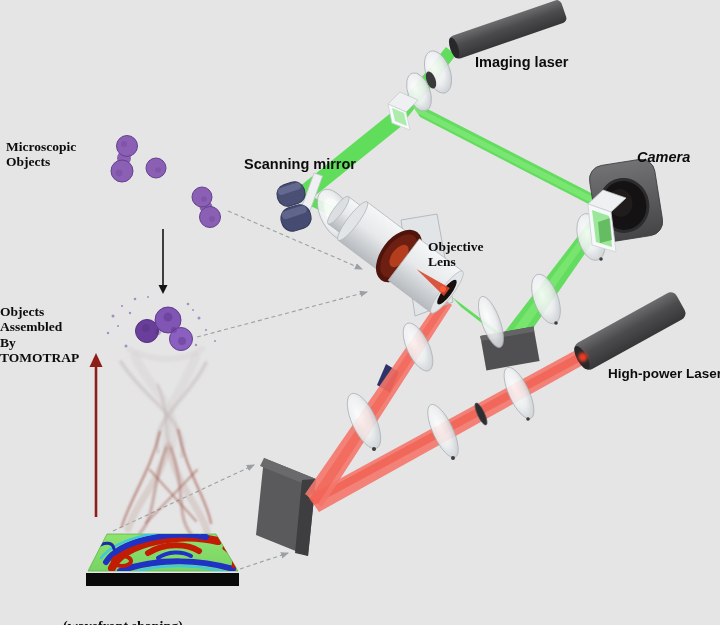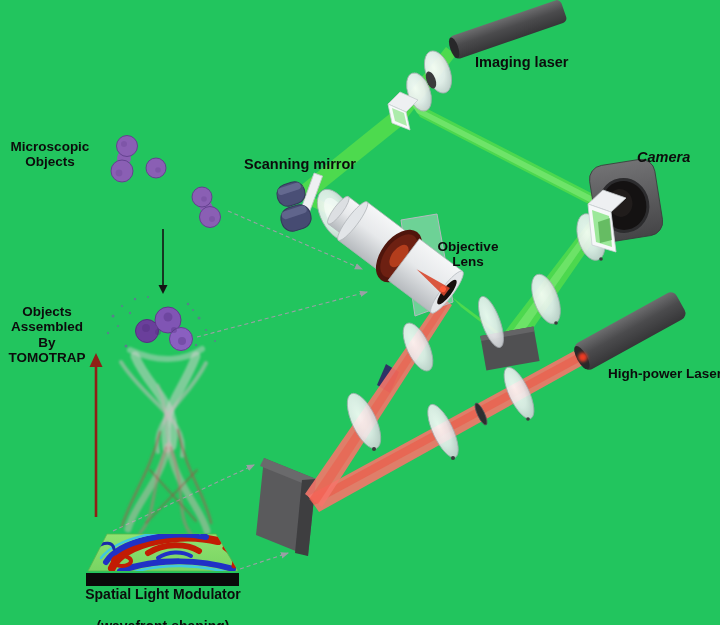--- a/index.html
+++ b/index.html
@@ -1,21 +1,21 @@
 <!DOCTYPE html>
 <html><head>
 <meta charset="utf-8">
 <style>
   html,body{margin:0;padding:0;background:#ffffff;}
-  #stage{position:relative;width:720px;height:625px;background:#22c55e;overflow:hidden;
+  #stage{position:relative;width:720px;height:625px;background:#e5e5e5;overflow:hidden;
          font-family:"Liberation Sans","DejaVu Sans",sans-serif;}
   #stage svg{position:absolute;left:0;top:0;}
   .lbl{position:absolute;font-weight:bold;color:#0c0c0c;font-size:13.5px;line-height:1.13;
        white-space:pre-line;}
-  .lbl.center{text-align:center;}
+  .lbl.center{font-family:Liberation Serif, serif;}
   .lbl.red{color:#a32317;}
   .lbl.big{font-size:14.5px;white-space:nowrap;}
 </style>
 </head>
 <body>
 
 <div id="stage">
 <svg width="720" height="625" viewBox="0 0 720 625">
   <defs>
     <radialGradient id="lensGrad" cx="40%" cy="38%" r="70%">
@@ -271,15 +271,15 @@
 <div class="lbl big" style="left:637px;top:149px;font-style:italic;">Camera</div>
 <div class="lbl big" style="left:244px;top:156px;">Scanning mirror</div>
 <div class="lbl center" style="left:428px;top:239px;width:80px;">Objective
 Lens</div>
 <div class="lbl big" style="left:608px;top:366px;font-size:13.5px;">High-power Laser</div>
 <div class="lbl center" style="left:6px;top:139px;width:88px;">Microscopic
 Objects</div>
 <div class="lbl center" style="left:0px;top:304px;width:94px;">Objects
 Assembled
 By TOMOTRAP</div>
-<div class="lbl center" style="left:63px;top:587px;width:200px;font-size:14px;"><span>Spatial Light Modulator</span><br>
+<div class="lbl center" style="left:63px;top:587px;width:200px;font-size:14px;"><br>
      <span>(wavefront shaping)</span></div>
 </div>
 
 </body></html>

